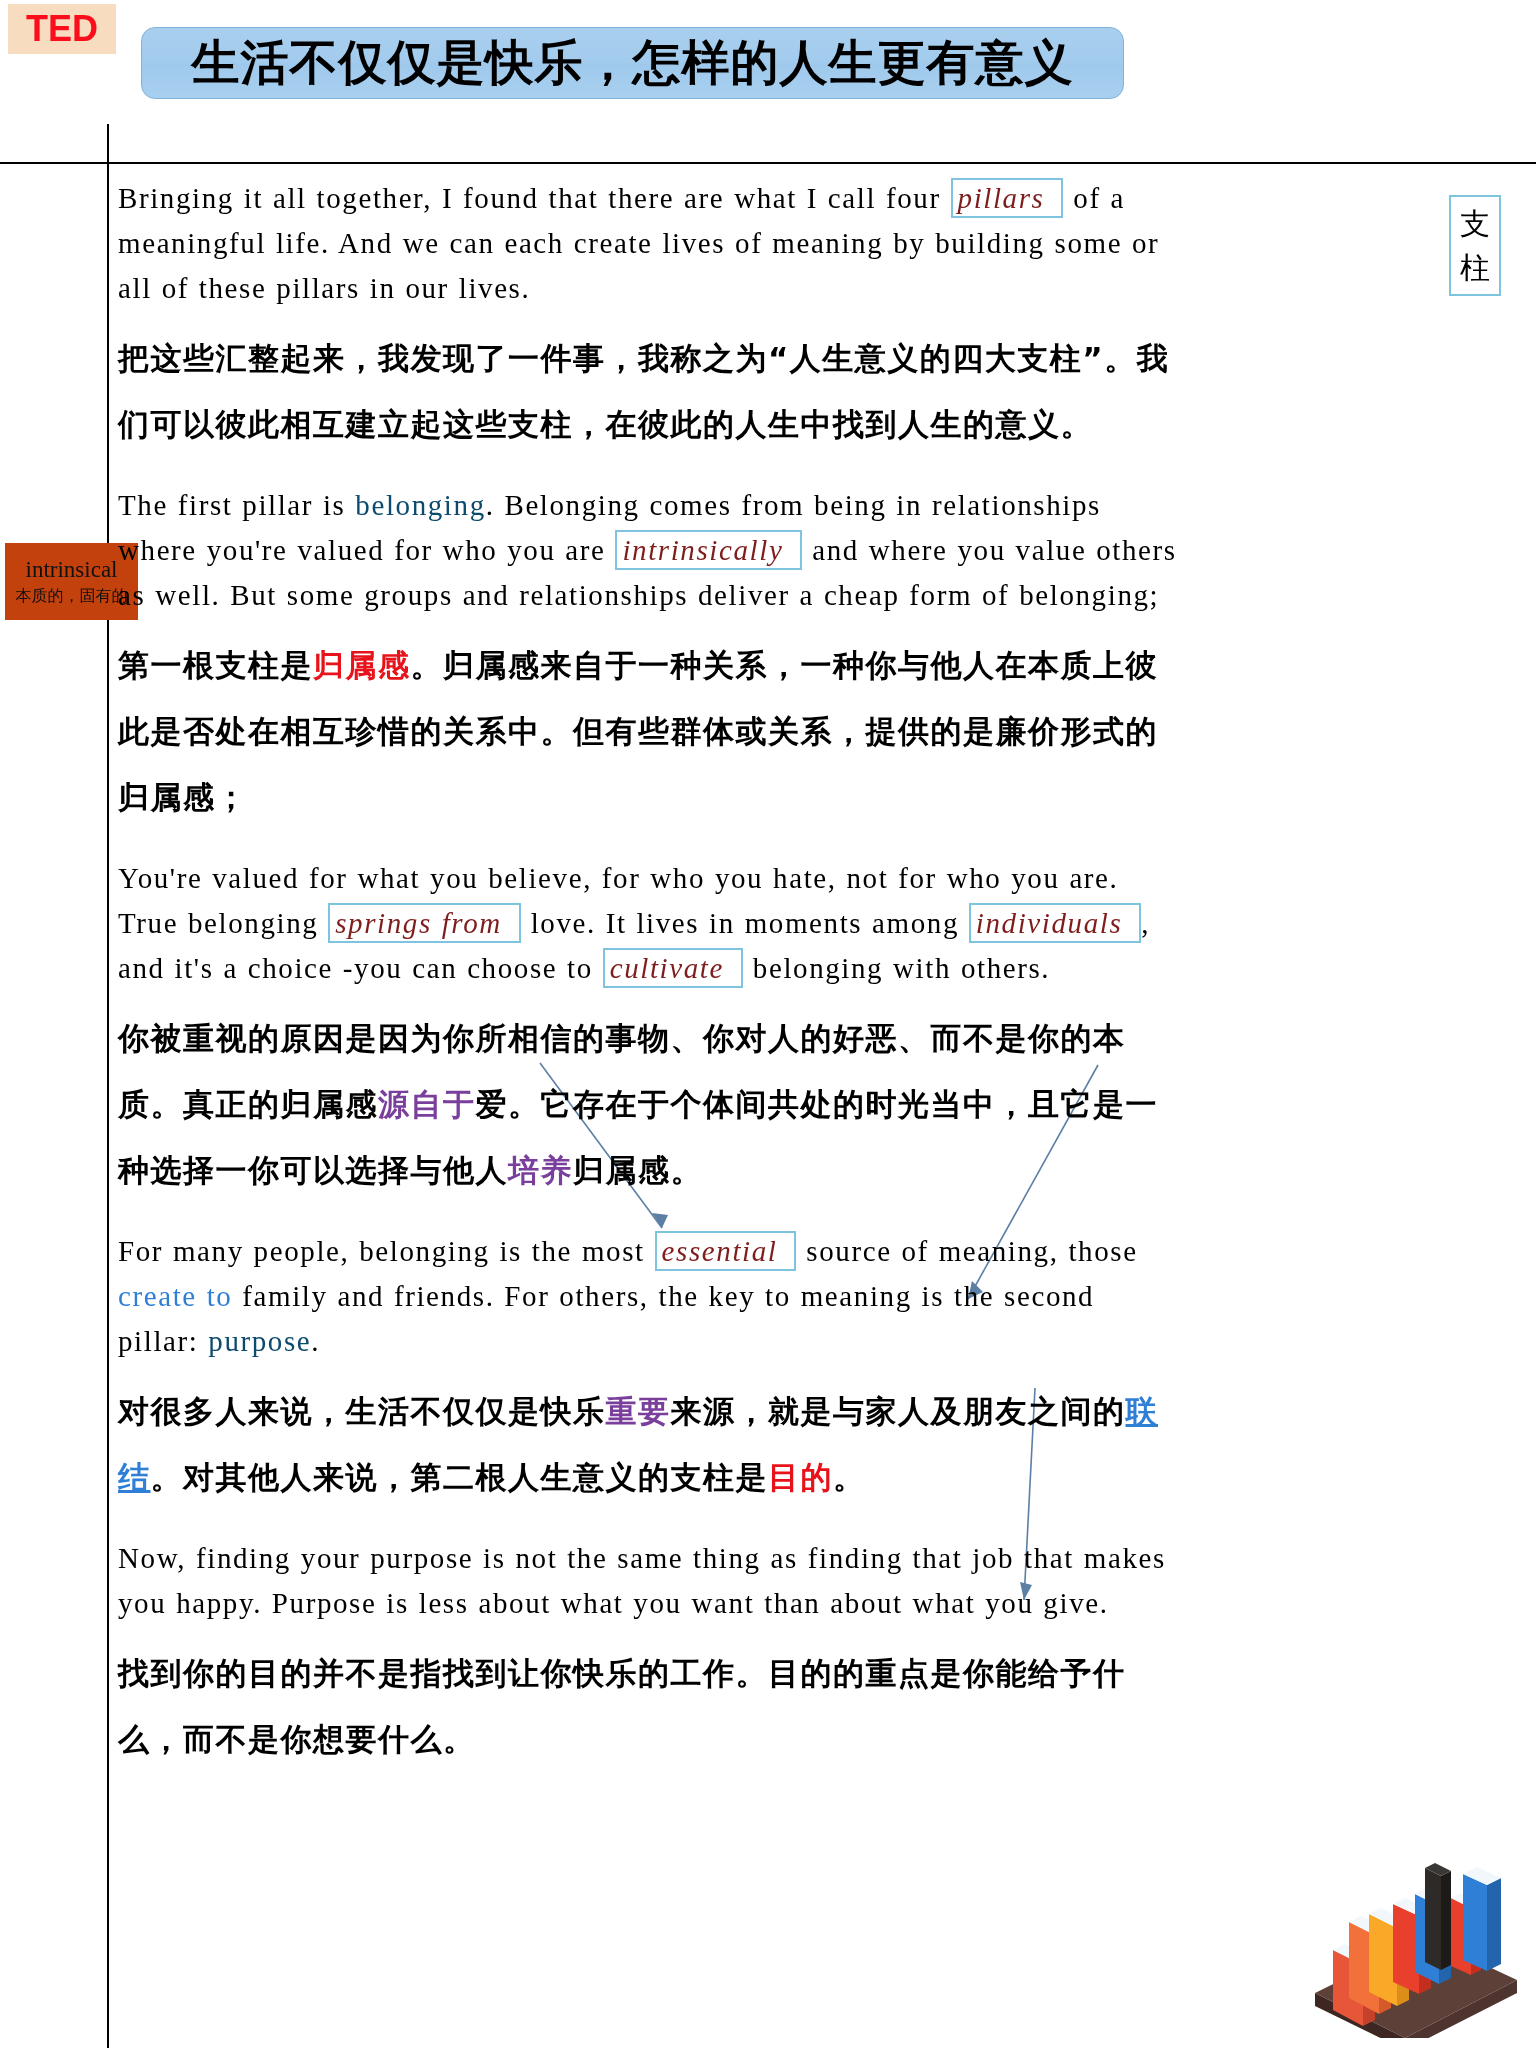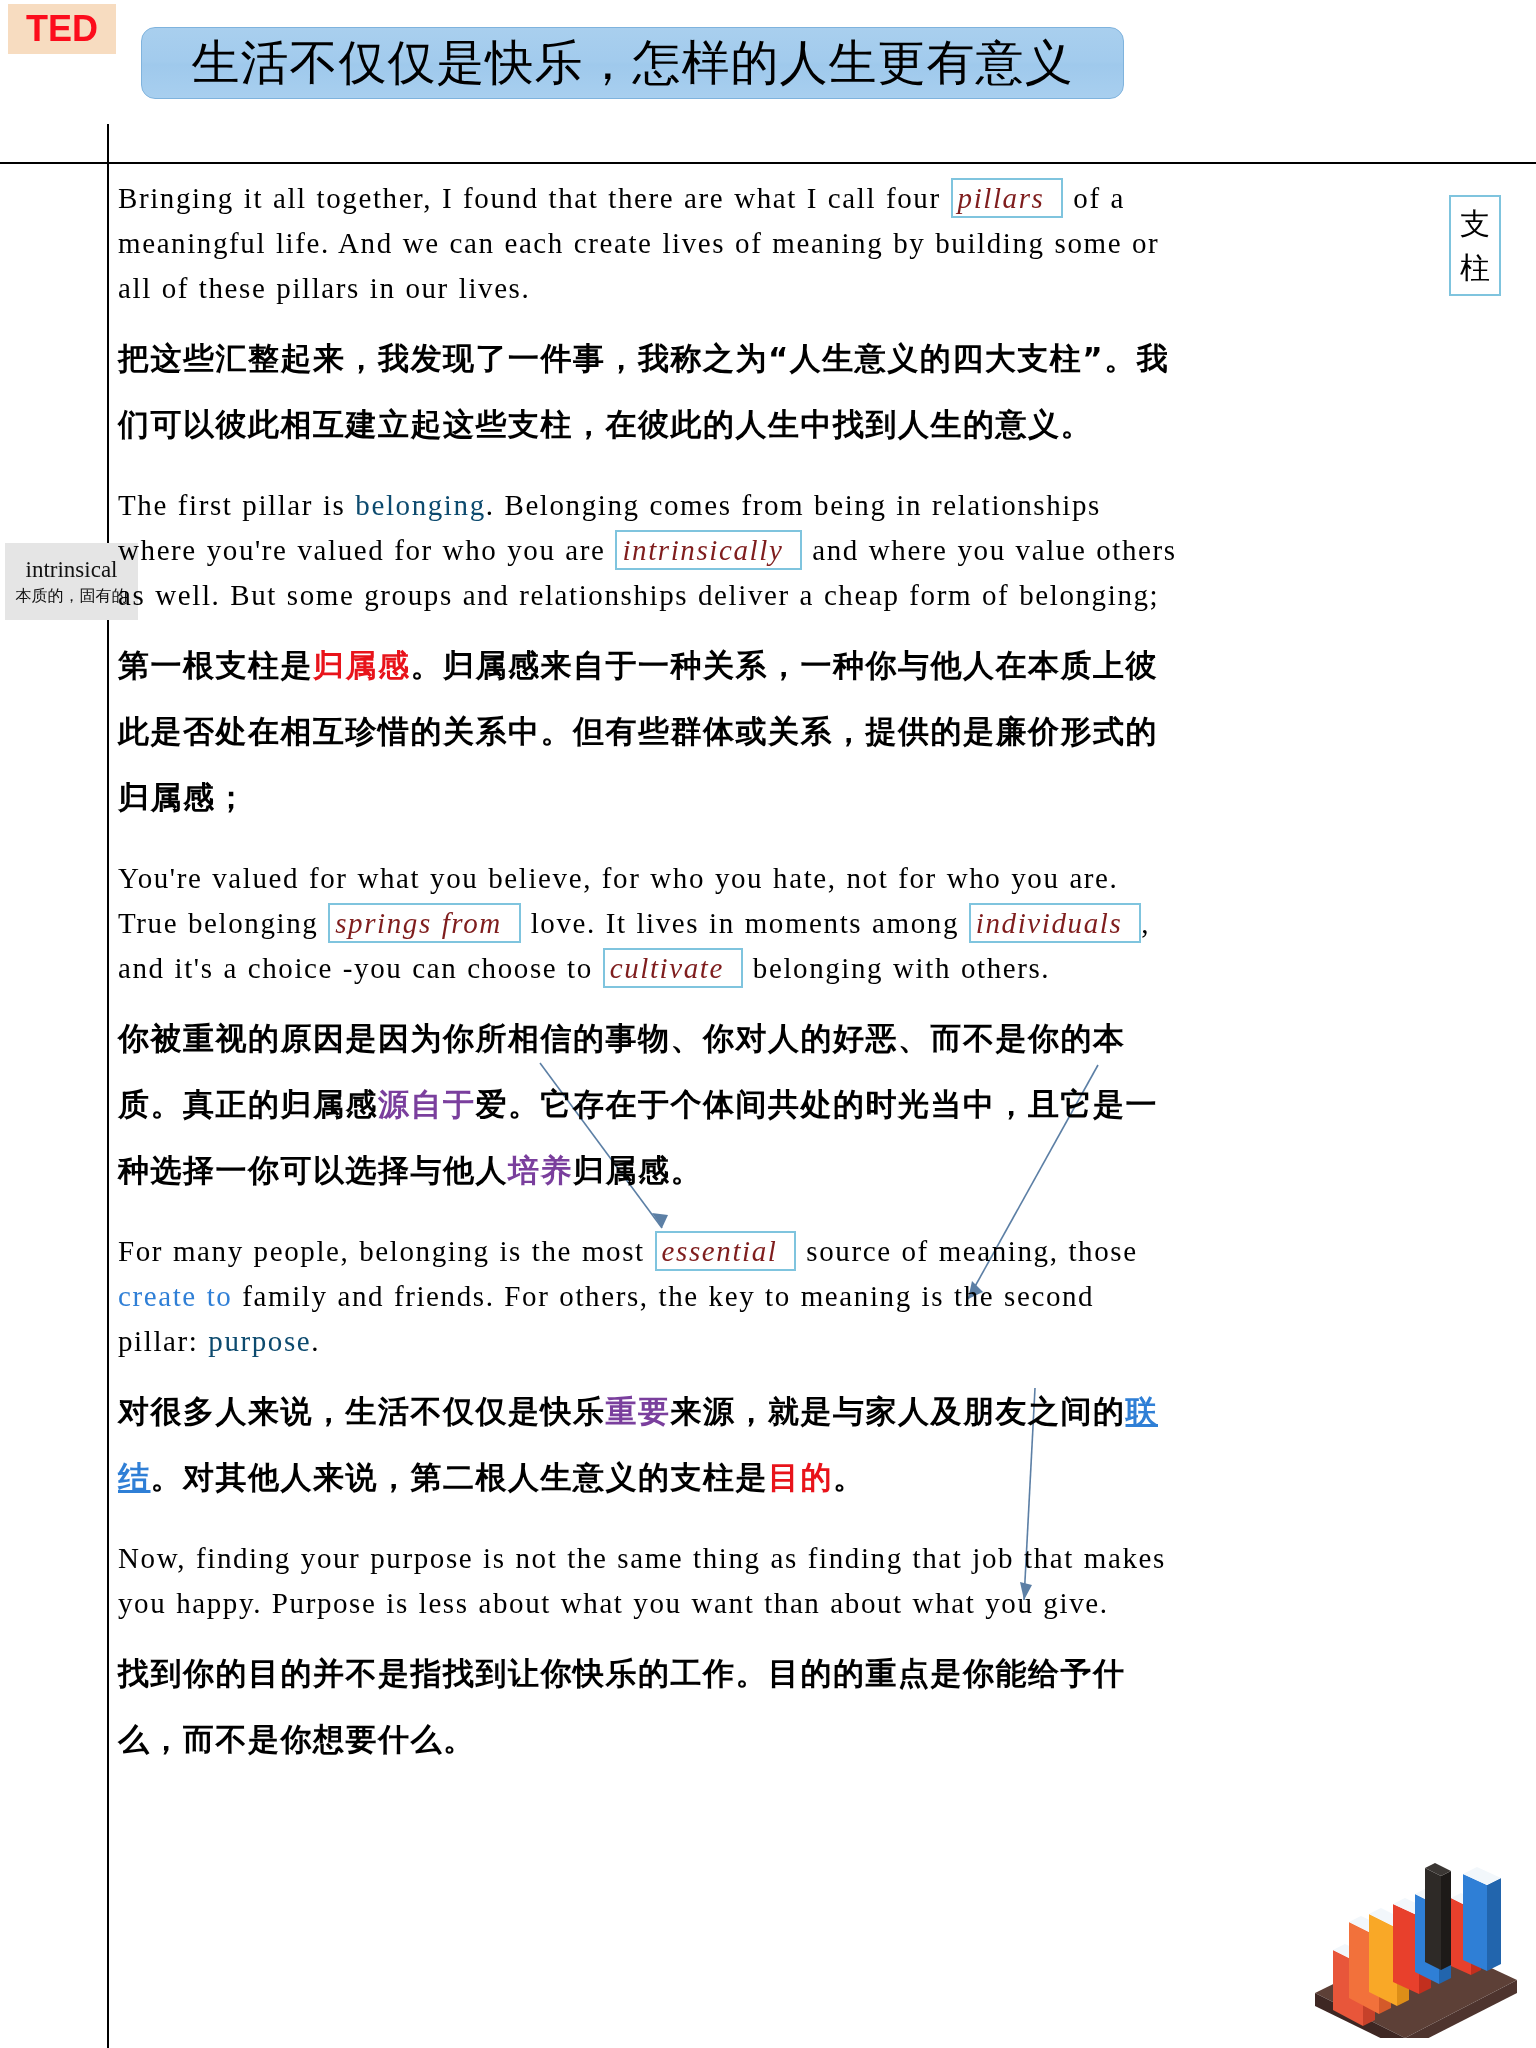--- a/index.html
+++ b/index.html
@@ -43,21 +43,21 @@
     width: 981px; height: 70px;
     background: linear-gradient(to bottom, #a9cfee 0%, #a2cbed 48%, #9fc9ec 52%, #a8cfef 100%);
     border: 1px solid #7fb3dd;
     border-radius: 14px;
     display: flex;
     align-items: center;
     justify-content: center;
   }
   #title-banner .t {
     font-family: "DejaVu Sans", sans-serif;
-    font-weight: normal;
+    font-weight: bold;
     font-size: 48px;
     color: #000000;
     white-space: nowrap;
     letter-spacing: 1px;
   }
 
   
   #hrule {
     position: absolute;
     left: 0; top: 162px;
@@ -126,21 +126,21 @@
     justify-content: center;
     font-family: "DejaVu Sans", sans-serif;
     font-size: 30px;
     line-height: 44px;
     color: #000;
   }
   #intrinsical-note {
     position: absolute;
     left: 5px; top: 543px;
     width: 133px; height: 77px;
-    background: #e5e5e5;
+    background: #c2410c;
     display: flex;
     flex-direction: column;
     align-items: center;
     justify-content: center;
   }
   #intrinsical-note .w {
     font-family: "Liberation Serif", serif;
     font-size: 23px;
     color: #111;
     line-height: 28px;

